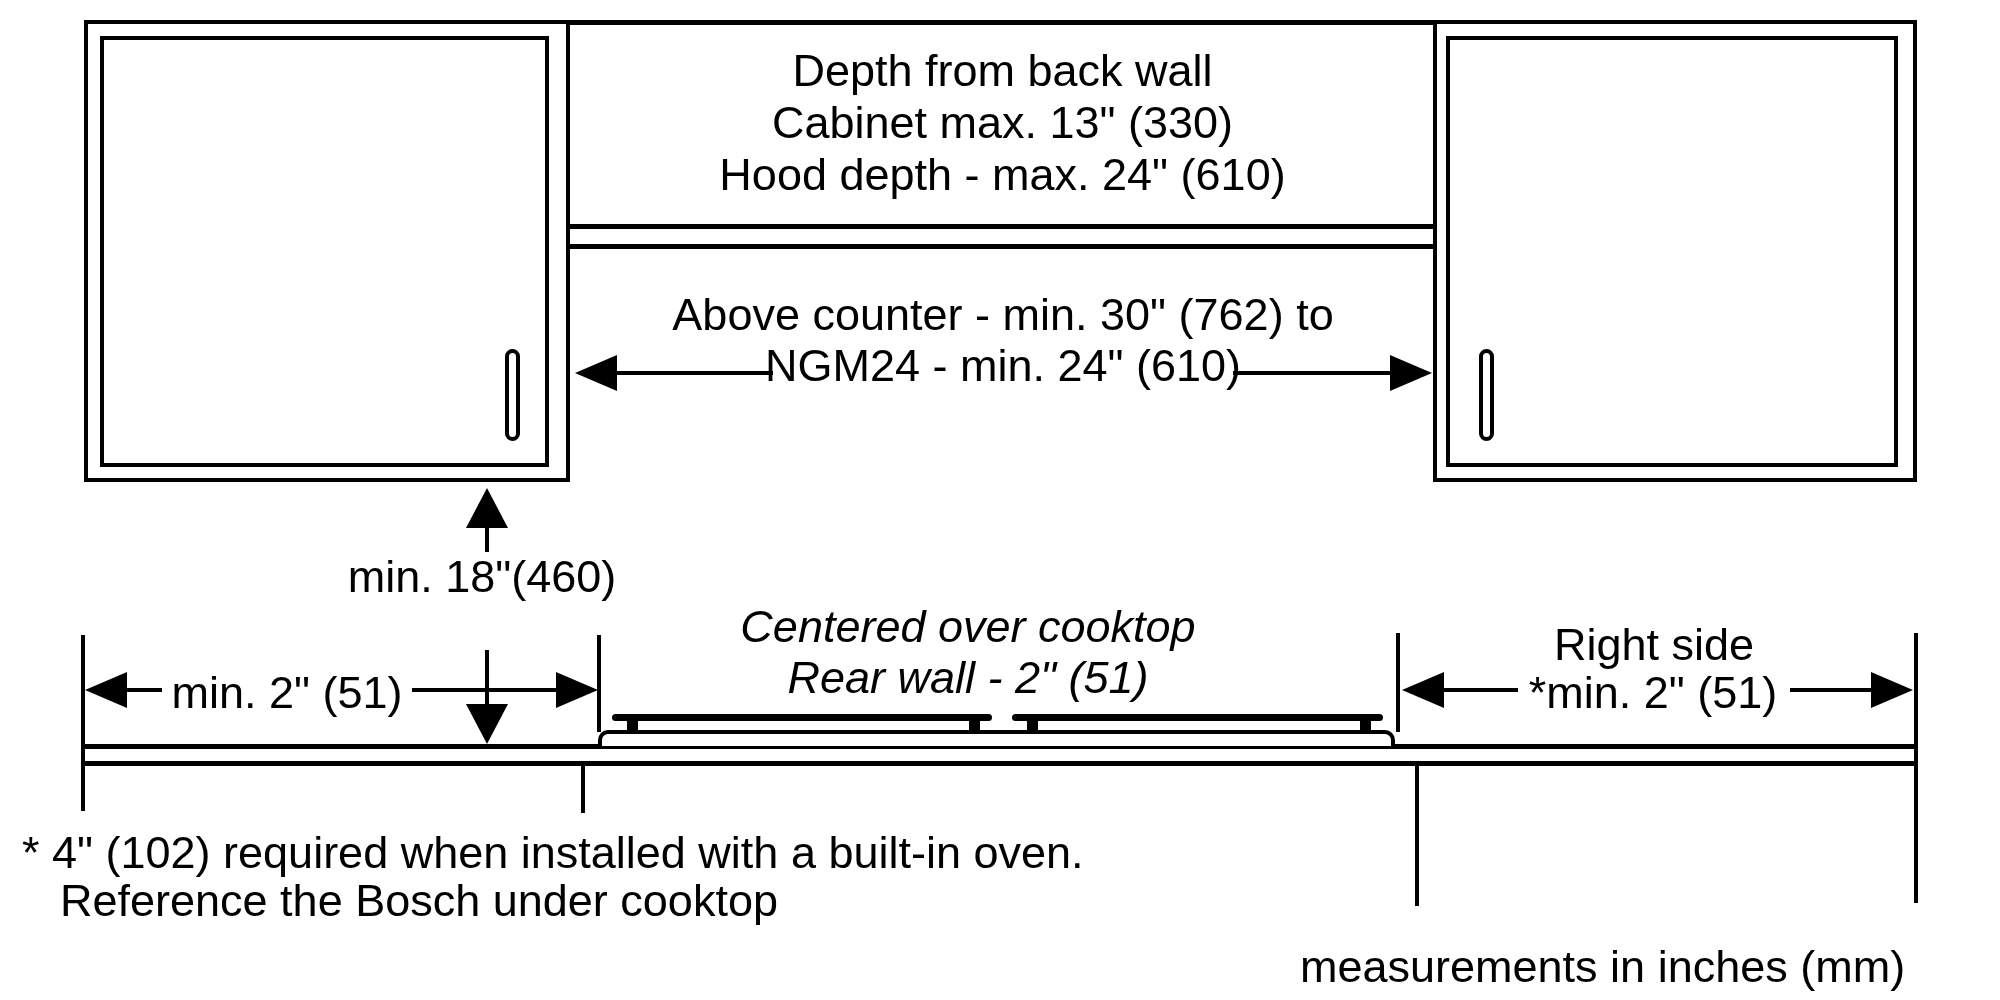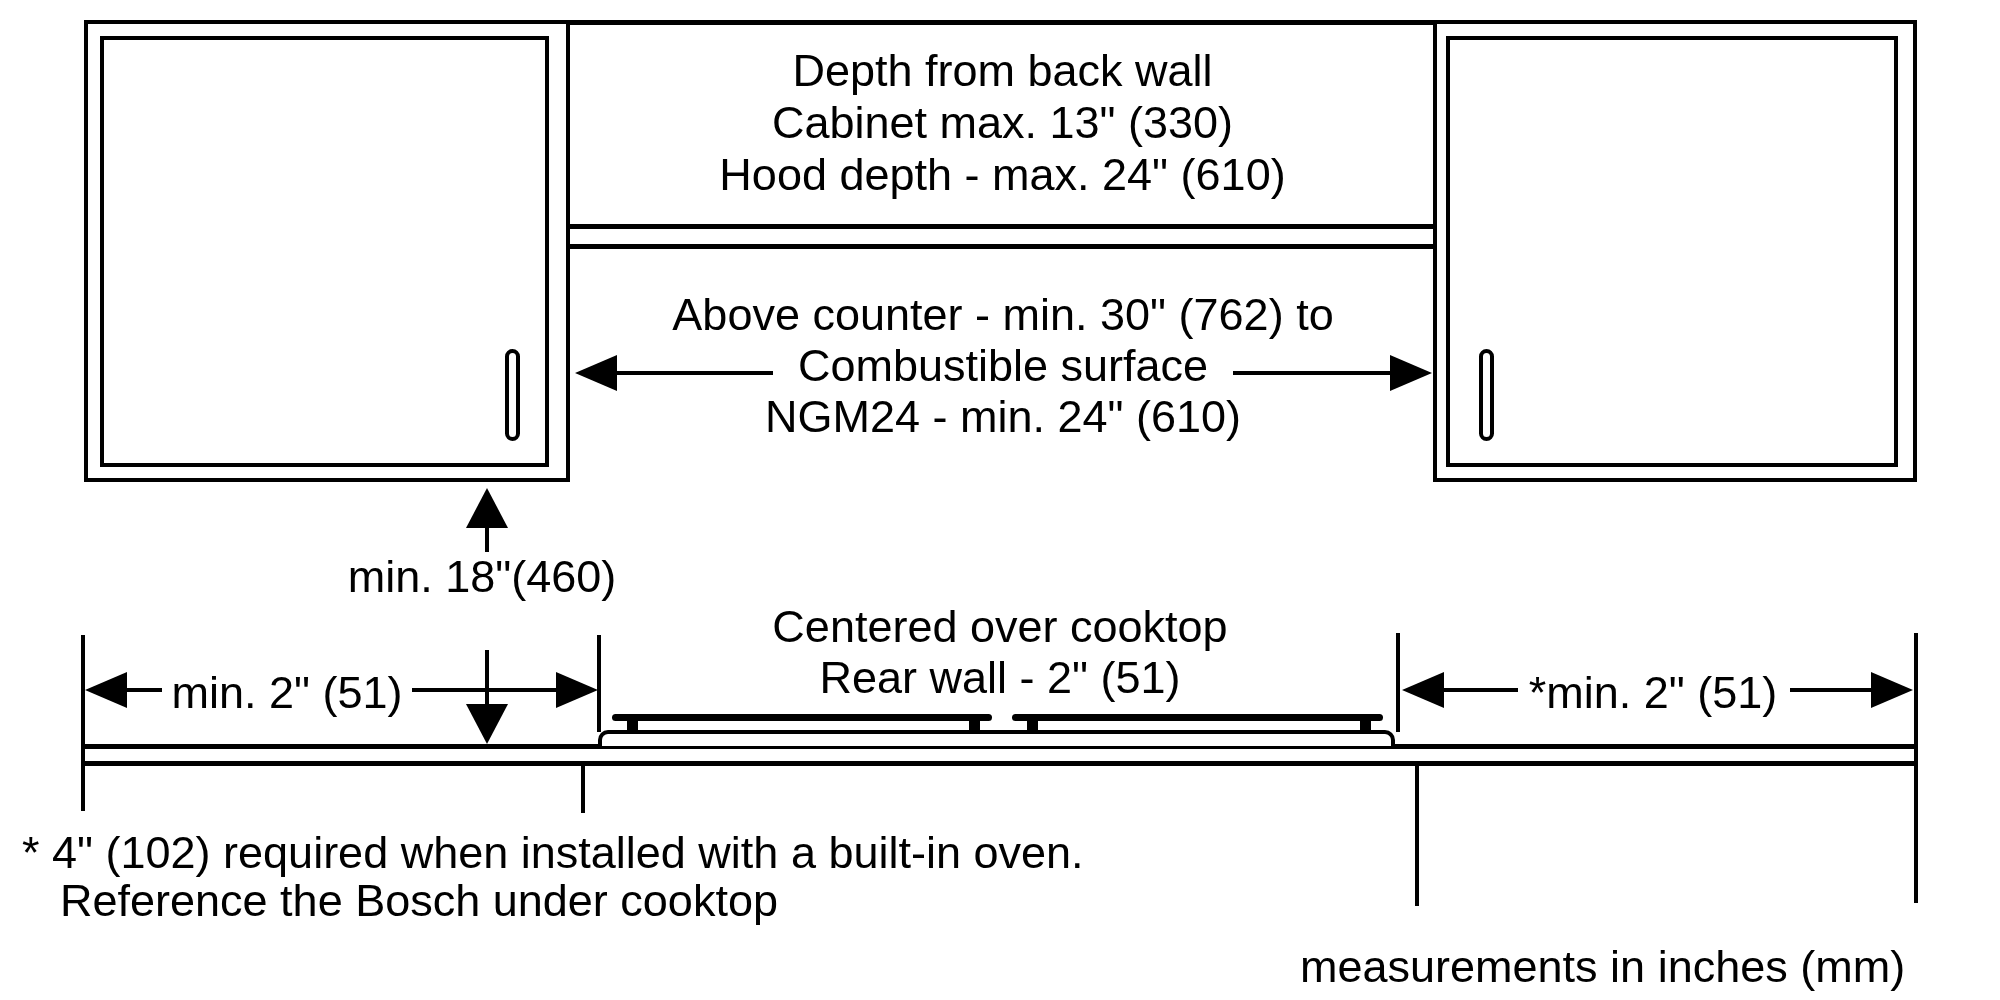--- a/index.html
+++ b/index.html
@@ -44,21 +44,20 @@
   <div class="hline" style="left:568px;top:244px;width:867px;height:5px;"></div>
 
   <div class="txt tc" style="left:595px;top:45px;width:815px;">
     <div>Depth from back wall</div>
     <div>Cabinet max. 13" (330)</div>
     <div>Hood depth - max. 24" (610)</div>
   </div>
 
   <div class="txt tc" style="left:558px;top:289px;width:890px;line-height:51px;">
     <div>Above counter - min. 30" (762) to</div>
-    <div>Combustible surface</div>
     <div>NGM24 - min. 24" (610)</div>
   </div>
 
   <div class="tri tri-left" style="left:575px;top:355px;"></div>
   <div class="hline" style="left:615px;top:371px;width:158px;height:4px;"></div>
   <div class="hline" style="left:1233px;top:371px;width:160px;height:4px;"></div>
   <div class="tri tri-right" style="left:1390px;top:355px;"></div>
 
   <div class="tri tri-up" style="left:466px;top:488px;"></div>
   <div class="vline" style="left:485px;top:526px;width:4px;height:26px;"></div>
@@ -83,25 +82,26 @@
   <div class="foot" style="left:969px;top:719px;width:11px;height:13px;"></div>
   <div class="foot" style="left:1027px;top:719px;width:11px;height:13px;"></div>
   <div class="foot" style="left:1360px;top:719px;width:11px;height:13px;"></div>
 
   <div class="tri tri-left" style="left:85px;top:672px;"></div>
   <div class="hline" style="left:126px;top:688px;width:36px;height:4px;"></div>
   <div class="txt tc" style="left:160px;top:667px;width:254px;">min. 2" (51)</div>
   <div class="hline" style="left:412px;top:688px;width:146px;height:4px;"></div>
   <div class="tri tri-right" style="left:556px;top:672px;"></div>
 
-  <div class="txt tc" style="left:700px;top:601px;width:600px;line-height:51px;">
+  <div class="txt tc" style="left:668px;top:601px;width:600px;line-height:51px;font-style:italic;">
     <div>Centered over cooktop</div>
     <div>Rear wall - 2" (51)</div>
   </div>
 
+  <div class="txt tc" style="left:1504px;top:619px;width:300px;">Right side</div>
   <div class="tri tri-left" style="left:1402px;top:672px;"></div>
   <div class="hline" style="left:1443px;top:688px;width:75px;height:4px;"></div>
   <div class="txt tc" style="left:1518px;top:667px;width:270px;">*min. 2" (51)</div>
   <div class="hline" style="left:1790px;top:688px;width:82px;height:4px;"></div>
   <div class="tri tri-right" style="left:1871px;top:672px;"></div>
 
   <div class="txt" style="left:22px;top:827px;">* 4" (102) required when installed with a built-in oven.</div>
   <div class="txt" style="left:60px;top:875px;">Reference the Bosch under cooktop</div>
 
   <div class="txt tr" style="left:1300px;top:941px;width:690px;">measurements in inches (mm)</div>

